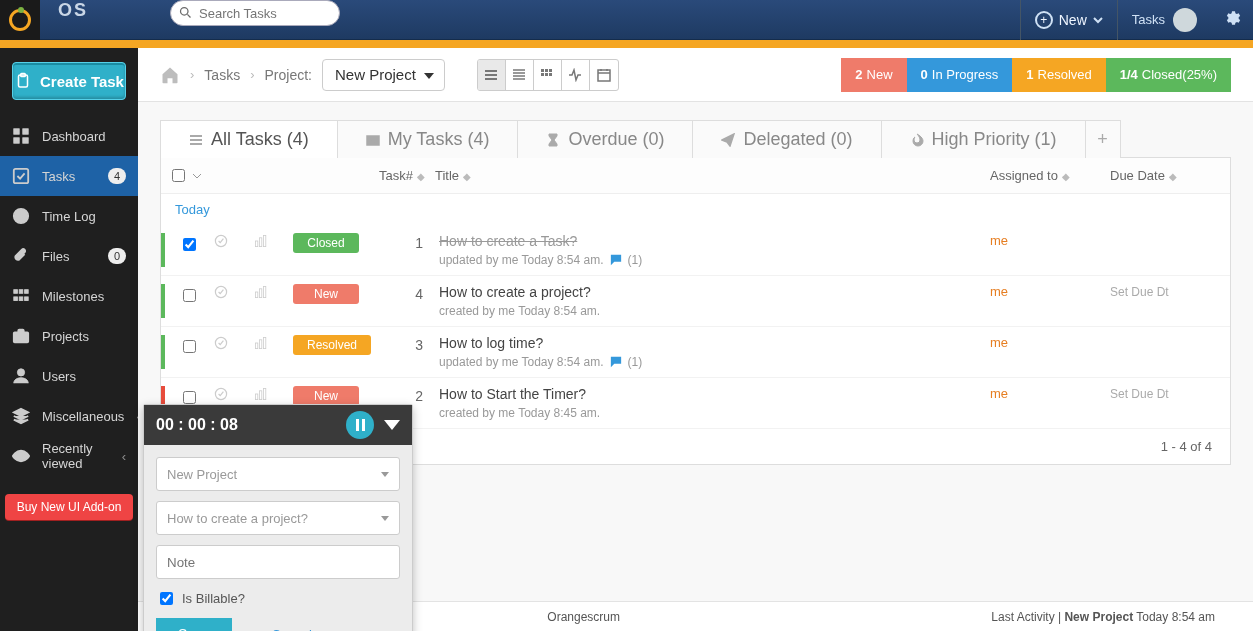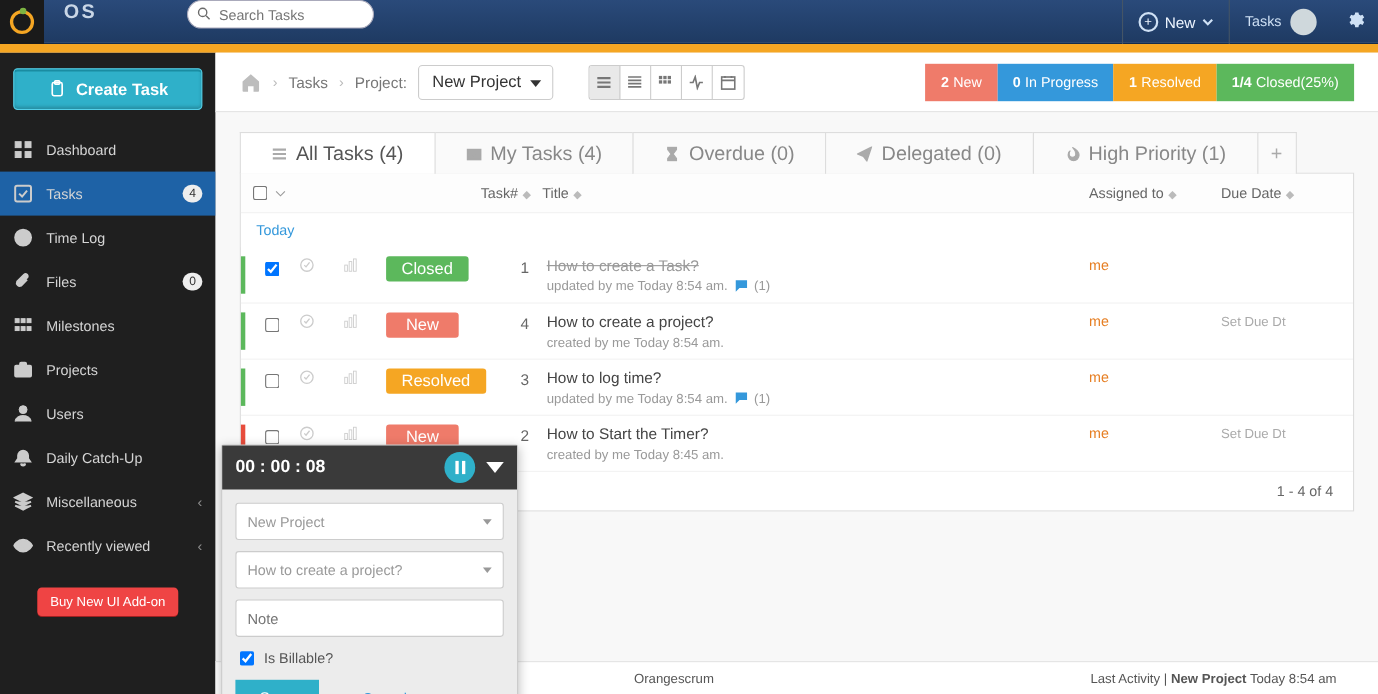--- a/index.html
+++ b/index.html
@@ -21,21 +21,21 @@
 .avatar{width:24px;height:24px;background:#cfd8dc;border-radius:50%}
 .gear{padding:0 12px}
 
 
 .banner{height:8px;background:#f5a623}
 
 
 .appwrap{display:flex;height:583px}
 
 
-.sidebar{width:196px;background:#1f1f1f;color:#d5d5d5;display:flex;flex-direction:column;padding-top:14px}
+.sidebar{width:138px;background:#1f1f1f;color:#d5d5d5;display:flex;flex-direction:column;padding-top:14px}
 .create-task-btn{margin:0 12px 16px;height:38px;background:#2fb0c9;border:1px solid #55d0e8;border-radius:4px;color:#fff;display:flex;align-items:center;justify-content:center;gap:8px;font-size:15px;font-weight:bold;cursor:pointer;box-shadow:0 2px 0 #1a8ca2 inset,0 -2px 3px rgba(0,0,0,.2) inset}
 .nav{list-style:none;padding:0;margin:0}
 .nav li{height:40px;display:flex;align-items:center;padding:0 12px;gap:12px;font-size:13px;cursor:pointer;position:relative}
 .nav li.active{background:#1e62a6}
 .nav .badge{margin-left:auto;background:#eee;color:#333;border-radius:10px;min-width:18px;height:16px;font-size:11px;display:flex;align-items:center;justify-content:center;padding:0 4px}
 .nav .chev{margin-left:auto;opacity:.6}
 .nav-icon{width:18px;height:18px;flex-shrink:0;fill:#ccc;stroke:#ccc}
 .buy-addon{margin:18px auto;background:#ef4444;color:#fff;border:none;border-radius:4px;padding:6px 12px;font-size:12px;cursor:pointer;box-shadow:0 1px 0 #a02020}
 
 
@@ -83,21 +83,21 @@
 .sort{color:#bbb;font-size:10px;margin-left:4px}
 
 .today-label{padding:8px 14px;color:#3498db;font-size:13px;background:#fff}
 
 .trow{display:flex;align-items:flex-start;padding:8px 0;border-bottom:1px solid #f2f2f2;position:relative}
 .stripe{width:4px;align-self:stretch;margin-right:0}
 .stripe.green{background:#5cb85c}
 .stripe.red{background:#e74c3c}
 .trow .col-check{padding-top:2px}
 .trow .col-flag svg,.trow .col-chart svg{stroke:#ccc;fill:none;width:16px;height:16px}
-.status-badge{display:inline-block;padding:3px 14px;border-radius:3px;color:#fff;font-size:15px;min-width:66px;text-align:center}
+.status-badge{display:inline-block;padding:3px 14px;border-radius:3px;color:#fff;font-size:12px;min-width:66px;text-align:center}
 .status-badge.Closed{background:#5cb85c}
 .status-badge.New{background:#ef7b6a}
 .status-badge.Resolved{background:#f5a623}
 .trow .col-num{color:#666;font-size:14px;padding-top:2px}
 .task-title{color:#444;font-size:14px}
 .task-title.done{text-decoration:line-through;color:#999}
 .task-sub{color:#999;font-size:12px;margin-top:4px;display:flex;align-items:center;gap:6px}
 .comment-icon{width:12px;height:12px;fill:#3498db}
 .assigned{color:#e67e22;font-size:13px}
 .due{color:#aaa;font-size:12px}
@@ -221,27 +221,20 @@
             <path d="M7 6V4a1 1 0 011-1h4a1 1 0 011 1v2"></path>
           </svg>
           <span>Projects</span>
         </li>
         <li>
           <svg class="nav-icon" viewBox="0 0 20 20">
             <circle cx="10" cy="6" r="4"></circle>
             <path d="M2 18c0-4 4-6 8-6s8 2 8 6"></path>
           </svg>
           <span>Users</span>
-        </li>
-        <li>
-          <svg class="nav-icon" viewBox="0 0 20 20" fill="none" stroke-width="2">
-            <path d="M10 3a5 5 0 015 5v3l2 3H3l2-3V8a5 5 0 015-5z"></path>
-            <path d="M8 16a2 2 0 004 0"></path>
-          </svg>
-          <span>Daily Catch-Up</span>
         </li>
         <li>
           <svg class="nav-icon" viewBox="0 0 20 20" fill="none" stroke-width="2">
             <path d="M10 2l8 4-8 4-8-4 8-4z"></path>
             <path d="M2 10l8 4 8-4"></path>
             <path d="M2 14l8 4 8-4"></path>
           </svg>
           <span>Miscellaneous</span>
           <span class="chev">‹</span>
         </li>

